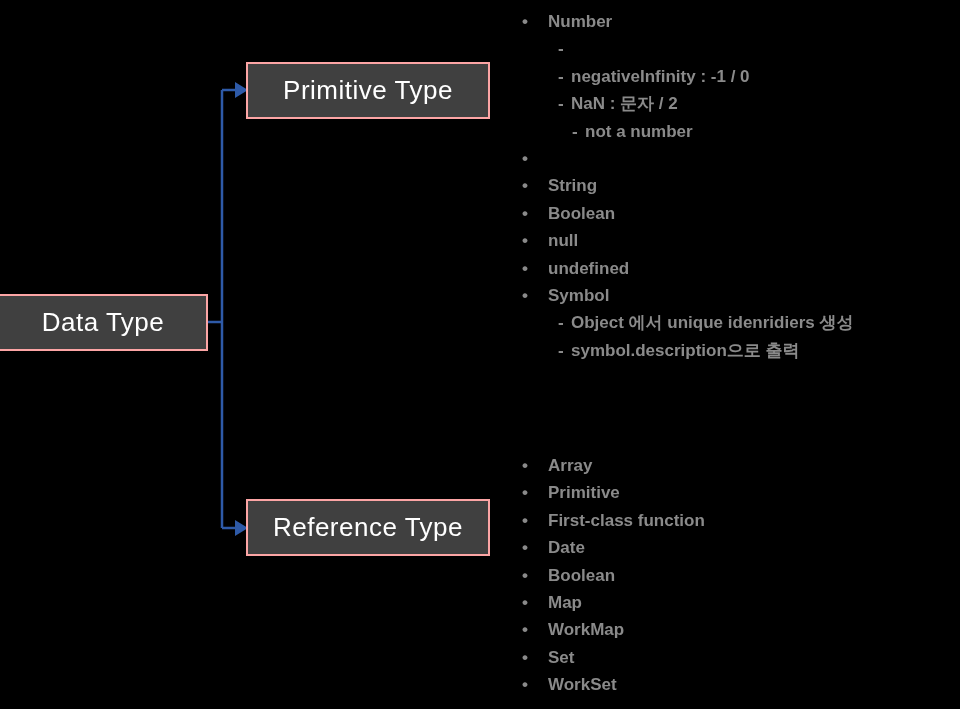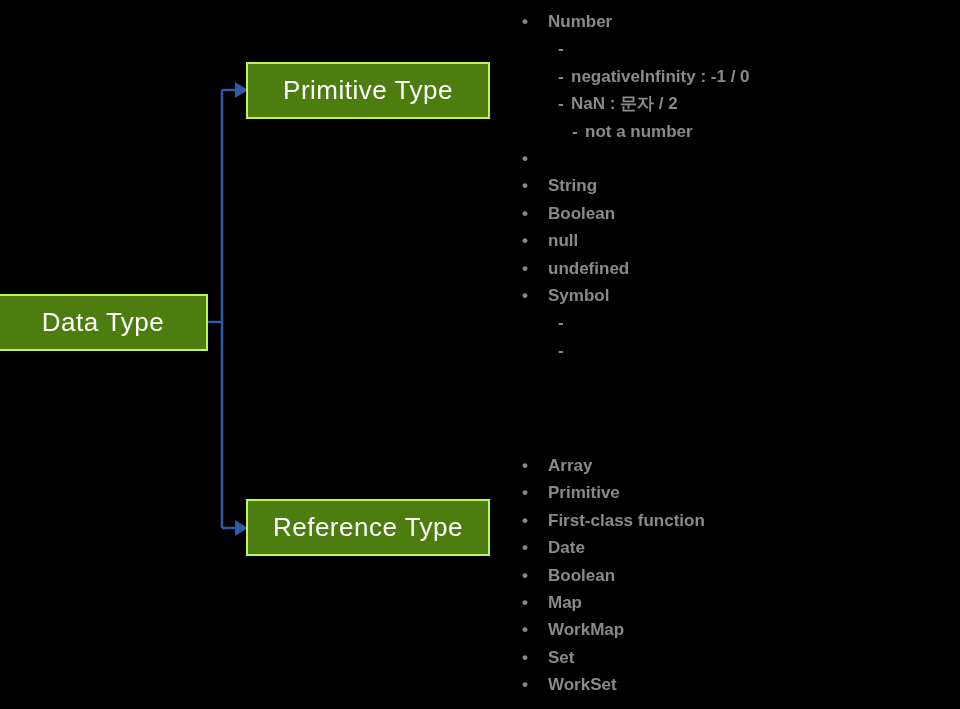--- a/index.html
+++ b/index.html
@@ -28,22 +28,22 @@
     position: absolute;
     left: 0; top: 0;
     width: 960px;
     height: 709px;
     pointer-events: none;
   }
 
   
   .node-box {
     position: absolute;
-    background: #4d7c0f;
-    border: 2px solid #bef264;
+    background: #404040;
+    border: 2px solid #fca5a5;
     box-sizing: border-box;
     display: flex;
     align-items: center;
     justify-content: center;
     color: #ffffff;
     font-size: 26px;
     font-weight: 400;
     letter-spacing: 0.5px;
     font-family: "Liberation Sans", sans-serif;
     white-space: nowrap;
@@ -178,23 +178,25 @@
       <div class="li lvl0">
         <span class="marker">•</span>
         <span class="txt">undefined</span>
       </div>
       <div class="li lvl0">
         <span class="marker">•</span>
         <span class="txt">Symbol</span>
       </div>
       <div class="li lvl1">
         <span class="marker">-</span>
-      </div>
-      <div class="li lvl1">
-        <span class="marker">-</span>
+        <span class="txt">Object 에서 unique idenridiers  생성</span>
+      </div>
+      <div class="li lvl1">
+        <span class="marker">-</span>
+        <span class="txt">symbol.description으로 출력</span>
       </div>
     </div>
 
   <div class="bullet-list" id="list-reference">
       <div class="li lvl0">
         <span class="marker">•</span>
         <span class="txt">Array</span>
       </div>
       <div class="li lvl0">
         <span class="marker">•</span>

